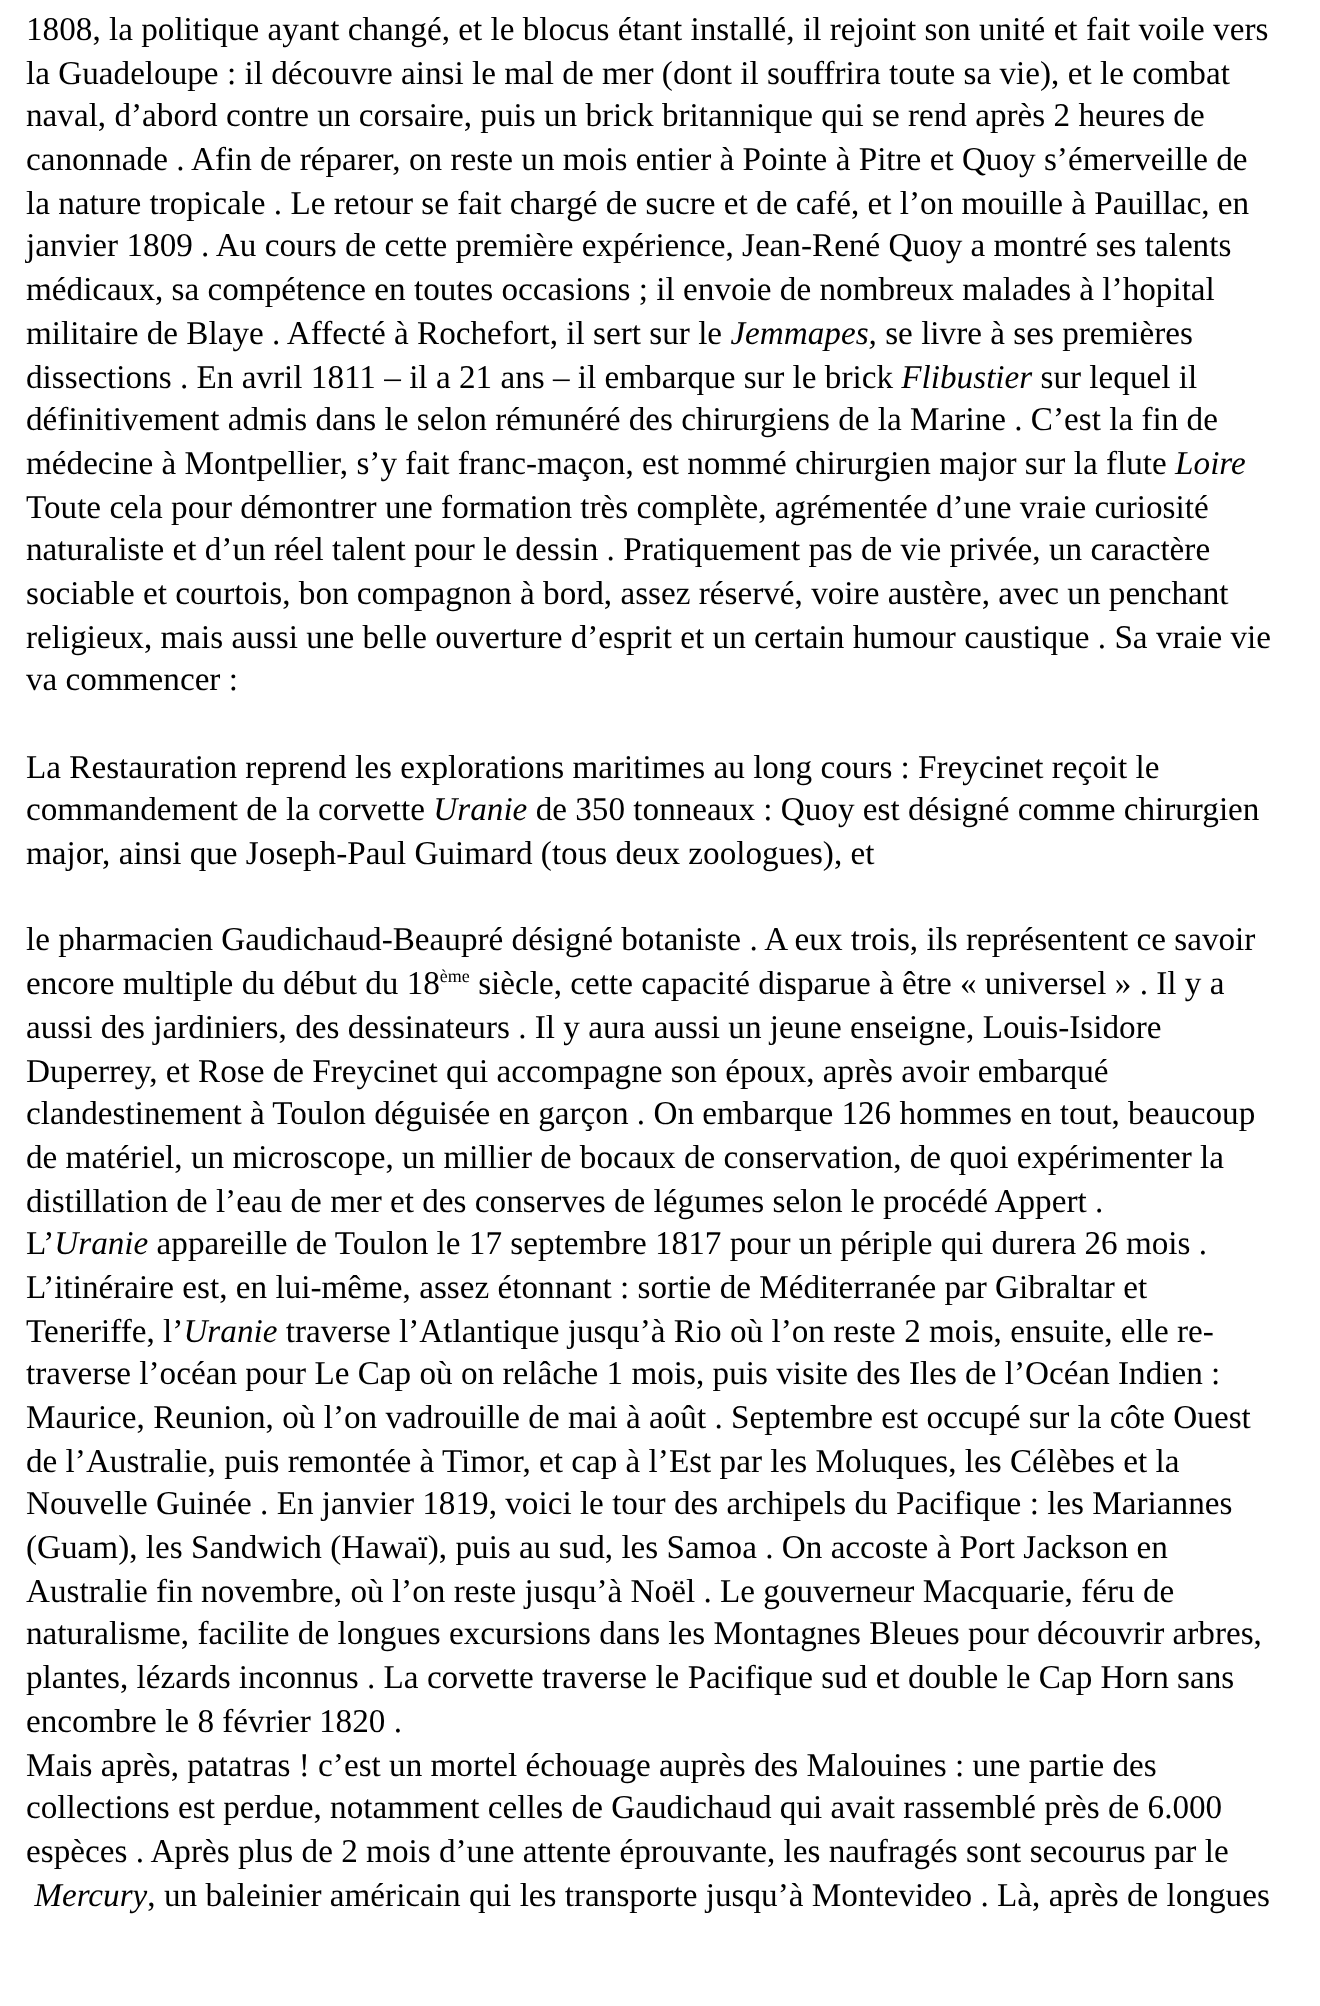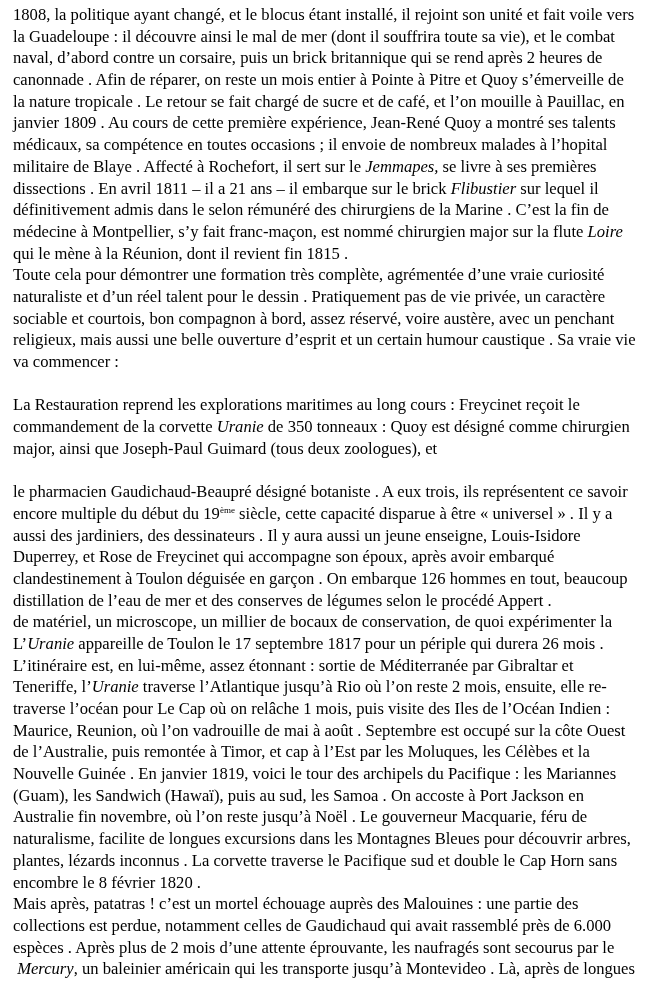--- a/index.html
+++ b/index.html
@@ -27,21 +27,20 @@
     <span class="line">la Guadeloupe : il découvre ainsi le mal de mer (dont il souffrira toute sa vie), et le combat</span>
     <span class="line">naval, d’abord contre un corsaire, puis un brick britannique qui se rend après 2 heures de</span>
     <span class="line">canonnade . Afin de réparer, on reste un mois entier à Pointe à Pitre et Quoy s’émerveille de</span>
     <span class="line">la nature tropicale . Le retour se fait chargé de sucre et de café, et l’on mouille à Pauillac, en</span>
     <span class="line">janvier 1809 . Au cours de cette première expérience, Jean-René Quoy a montré ses talents</span>
     <span class="line">médicaux, sa compétence en toutes occasions ; il envoie de nombreux malades à l’hopital</span>
     <span class="line"><span>militaire de Blaye . Affecté à Rochefort, il sert sur le </span><i>Jemmapes,</i><span> se livre à ses premières</span></span>
     <span class="line"><span>dissections . En avril 1811 – il a 21 ans – il embarque sur le brick </span><i>Flibustier</i><span> sur lequel il</span></span>
     <span class="line">définitivement admis dans le selon rémunéré des chirurgiens de la Marine . C’est la fin de</span>
     <span class="line"><span>médecine à Montpellier, s’y fait franc-maçon, est nommé chirurgien major sur la flute </span><i>Loire</i></span>
-    <span class="line">qui le mène à la Réunion, dont il revient fin 1815 .</span>
   </div>
 
   <div>
     <span class="line">Toute cela pour démontrer une formation très complète, agrémentée d’une vraie curiosité</span>
     <span class="line">naturaliste et d’un réel talent pour le dessin . Pratiquement pas de vie privée, un caractère</span>
     <span class="line">sociable et courtois, bon compagnon à bord, assez réservé, voire austère, avec un penchant</span>
     <span class="line">religieux, mais aussi une belle ouverture d’esprit et un certain humour caustique . Sa vraie vie</span>
     <span class="line">va commencer :</span>
   </div>
 
@@ -50,26 +49,26 @@
   <div>
     <span class="line">La Restauration reprend les explorations maritimes au long cours : Freycinet reçoit le</span>
     <span class="line"><span>commandement de la corvette </span><i>Uranie</i><span> de 350 tonneaux : Quoy est désigné comme chirurgien</span></span>
     <span class="line">major, ainsi que Joseph-Paul Guimard (tous deux zoologues), et</span>
   </div>
 
   <span class="blank"></span>
 
   <div>
     <span class="line">le pharmacien Gaudichaud-Beaupré désigné botaniste . A eux trois, ils représentent ce savoir</span>
-    <span class="line"><span>encore multiple du début du 19</span><sup>ème</sup><span> siècle, cette capacité disparue à être « universel » . Il y a</span></span>
+    <span class="line"><span>encore multiple du début du 18</span><sup>ème</sup><span> siècle, cette capacité disparue à être « universel » . Il y a</span></span>
     <span class="line">aussi des jardiniers, des dessinateurs . Il y aura aussi un jeune enseigne, Louis-Isidore</span>
     <span class="line">Duperrey, et Rose de Freycinet qui accompagne son époux, après avoir embarqué</span>
     <span class="line">clandestinement à Toulon déguisée en garçon . On embarque 126 hommes en tout, beaucoup</span>
+    <span class="line">de matériel, un microscope, un millier de bocaux de conservation, de quoi expérimenter la</span>
     <span class="line">distillation de l’eau de mer et des conserves de légumes selon le procédé Appert .</span>
-    <span class="line">de matériel, un microscope, un millier de bocaux de conservation, de quoi expérimenter la</span>
     <span class="line"><span>L’</span><i>Uranie</i><span> appareille de Toulon le 17 septembre 1817 pour un périple qui durera 26 mois .</span></span>
     <span class="line">L’itinéraire est, en lui-même, assez étonnant : sortie de Méditerranée  par Gibraltar et</span>
     <span class="line"><span>Teneriffe, l’</span><i>Uranie</i><span> traverse l’Atlantique jusqu’à Rio  où l’on reste 2 mois, ensuite, elle re-</span></span>
     <span class="line">traverse l’océan pour Le Cap où on relâche 1 mois, puis visite des Iles de l’Océan Indien :</span>
     <span class="line">Maurice, Reunion, où l’on vadrouille de mai à août . Septembre est occupé sur la côte Ouest</span>
     <span class="line">de l’Australie, puis remontée à Timor, et cap à l’Est par les Moluques, les Célèbes et la</span>
     <span class="line">Nouvelle Guinée . En janvier 1819, voici le tour des archipels du Pacifique : les Mariannes</span>
     <span class="line">(Guam), les Sandwich (Hawaï), puis au sud, les Samoa . On accoste à Port Jackson en</span>
     <span class="line">Australie fin novembre, où l’on reste jusqu’à Noël . Le gouverneur Macquarie, féru de</span>
     <span class="line">naturalisme, facilite de longues excursions dans les Montagnes Bleues pour découvrir arbres,</span>

